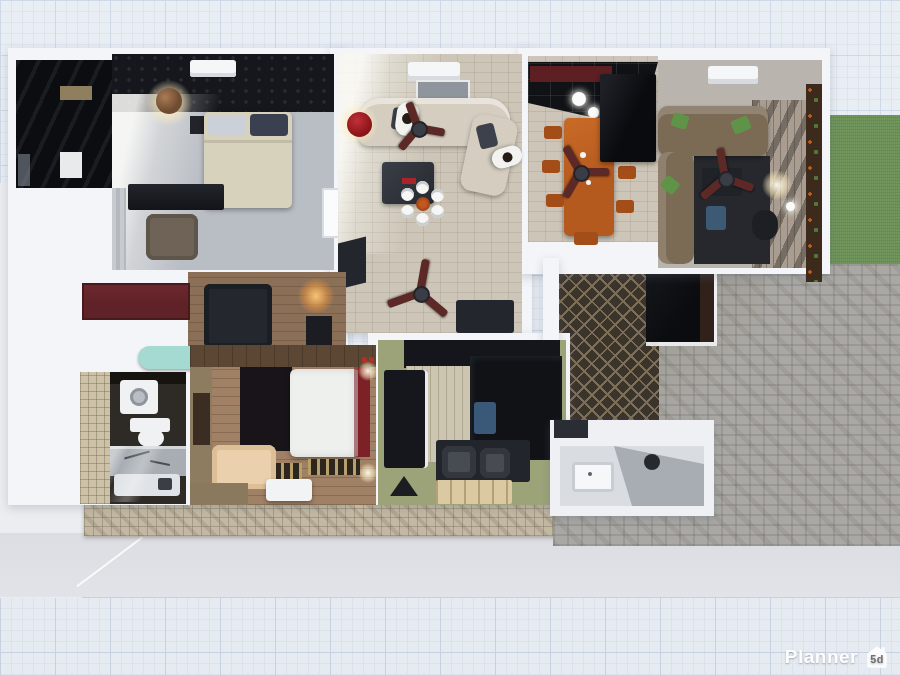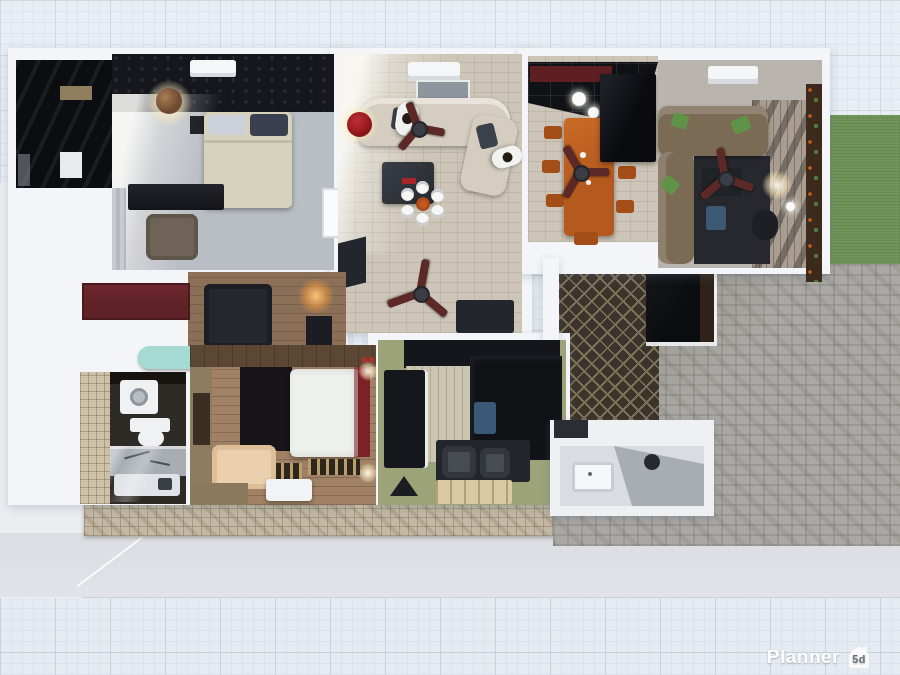--- a/index.html
+++ b/index.html
@@ -249,20 +249,20 @@
   <div class="i" style="left:550px;top:420px;width:164px;height:96px;background:#eef0f4;box-shadow:0 3px 8px rgba(90,100,120,.3)">
     <div class="i" style="left:10px;top:26px;width:144px;height:60px;background:#d9dce1"></div>
     <div class="i" style="left:64px;top:26px;width:90px;height:60px;background:var(--counter,#a7adb3);clip-path:polygon(0 0, 100% 30%, 100% 100%, 20% 100%)"></div>
     <div class="i" style="left:22px;top:42px;width:42px;height:30px;border-radius:3px;background:#f6f7f9;box-shadow:inset 0 0 0 3px #c8cdd3">
       <span class="i" style="left:16px;top:10px;width:4px;height:4px;border-radius:50%;background:#5a6068"></span>
     </div>
     <div class="i" style="left:94px;top:34px;width:16px;height:16px;border-radius:50%;background:#26292e"></div>
     <div class="i" style="left:4px;top:0;width:34px;height:18px;background:#2a2d33"></div>
   </div>
 
-  <div class="i wm" style="right:28px;bottom:6px">
+  <div class="i wm" style="right:10px;bottom:6px">
     <span>Planner</span>
     <svg width="26" height="24" viewBox="0 0 24 22">
       <path d="M3 8 L12 1 L16 4 L16 2 L19 2 L19 6 L21 8 L21 18.6 Q21 21 18.6 21 L5.4 21 Q3 21 3 18.6 Z" fill="#fdfdfd" opacity="0.95"></path>
       <text x="12" y="16.5" text-anchor="middle" font-size="10" font-weight="bold" fill="#6f6f6f" font-family="Liberation Sans, sans-serif">5d</text>
     </svg>
   </div>
 </div>
 
 </body></html>

